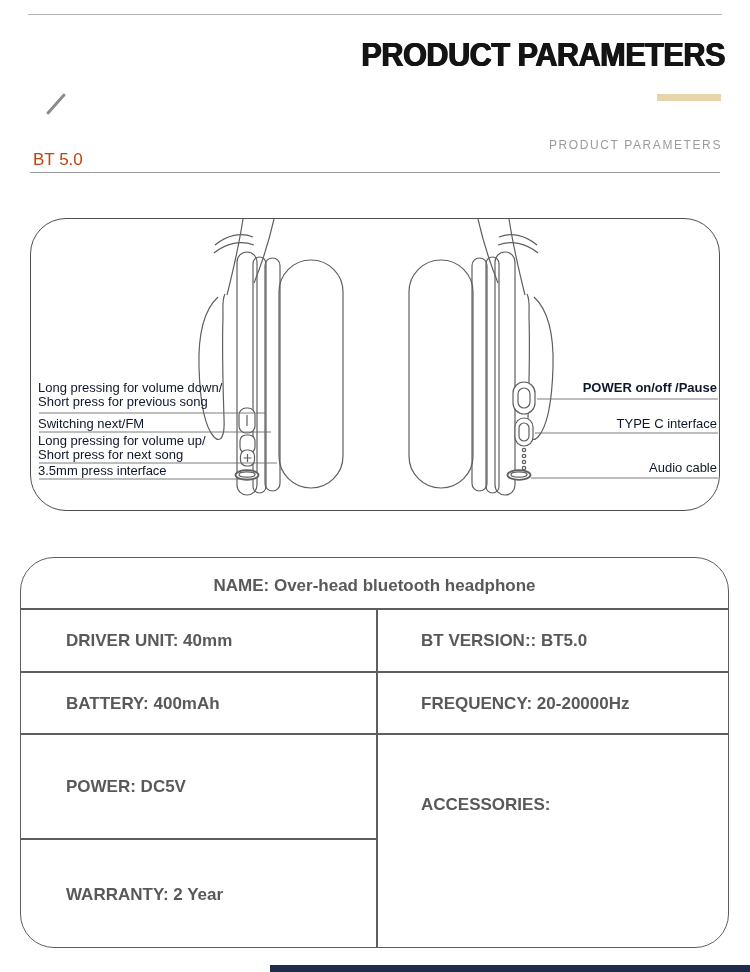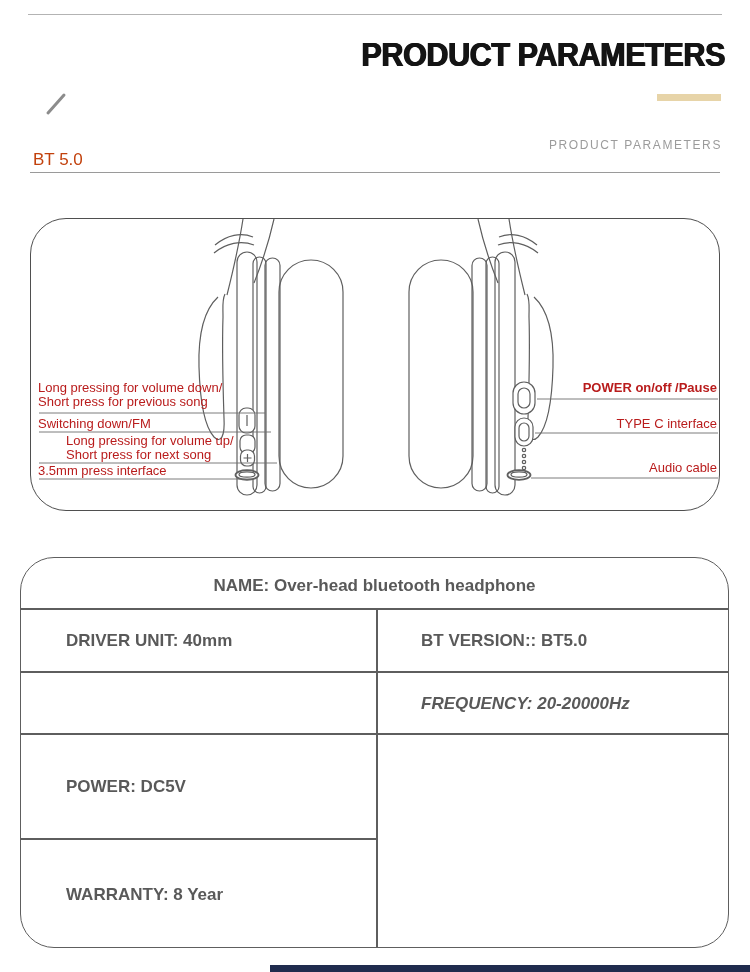--- a/index.html
+++ b/index.html
@@ -15,45 +15,45 @@
   .slash{position:absolute;left:45px;top:92px;width:22px;height:24px;}
   .accentbar{position:absolute;left:657px;top:94px;width:64px;height:7px;}
   .subleft{position:absolute;left:33px;top:134px;font-size:17px;color:#c2410c;margin-top:16px;}
   .subright{position:absolute;right:28px;top:138px;font-size:12px;color:#9b9b9b;letter-spacing:1.6px;}
   .divider{position:absolute;left:30px;top:172px;width:690px;height:1px;background:#9a9a9a;}
 
   
   .diagram-box{position:absolute;left:30px;top:218px;width:690px;height:293px;
                border:1.5px solid #4f4f4f;border-radius:36px;box-sizing:border-box;overflow:hidden;}
   .diagram-box svg{position:absolute;left:0;top:0;}
-  .callout-label{position:absolute;font-size:13px;line-height:13.5px;color:#b91c1c;white-space:nowrap;}
+  .callout-label{position:absolute;font-size:13px;line-height:13.5px;color:#0f172a;white-space:nowrap;}
   .callout-label.right{text-align:right;}
   .lbl-l1{left:38px;top:381px;}
   .lbl-l2{left:38px;top:417px;}
-  .lbl-l3{left:38px;top:434px;margin-left:28px;}
+  .lbl-l3{left:38px;top:434px;}
   .lbl-l4{left:38px;top:464px;}
   .lbl-r1{right:33px;top:381px;font-weight:bold;}
   .lbl-r2{right:33px;top:417px;}
   .lbl-r3{right:33px;top:461px;}
 
   
   .spec-table{position:absolute;left:20px;top:557px;width:709px;height:391px;box-sizing:border-box;
               border:1.5px solid #5e5e5e;border-radius:34px;overflow:hidden;}
   .spec-table .hline{position:absolute;left:0;width:100%;height:1.5px;background:#5e5e5e;}
   .spec-table .hline.h1{top:50px;}
   .spec-table .hline.h2{top:113px;}
   .spec-table .hline.h3{top:175px;}
   .spec-table .hline.h4{top:280px;width:356px;}
   .spec-table .vline{position:absolute;left:355px;top:50px;width:1.5px;height:341px;background:#5e5e5e;}
   .cell{position:absolute;font-size:17px;font-weight:bold;color:#595959;white-space:nowrap;}
   .cell.name{left:0;top:18px;width:100%;text-align:center;}
   .cell.c-driver{left:45px;top:73px;}
   .cell.c-bt{left:400px;top:73px;}
   .cell.c-battery{left:45px;top:136px;}
-  .cell.c-freq{left:400px;top:136px;font-style:italic;}
+  .cell.c-freq{left:400px;top:136px;}
   .cell.c-power{left:45px;top:219px;}
   .cell.c-warranty{left:45px;top:327px;}
   .acc-block{position:absolute;left:400px;top:236px;width:270px;font-size:17px;font-weight:bold;
              color:#595959;line-height:21.5px;white-space:normal;}
   .acc-title{display:block;}
 
   
   .bottom-strip{position:absolute;left:270px;top:965px;width:480px;height:7px;}
 </style>
 </head>
@@ -136,21 +136,21 @@
         <line x1="500" y1="259" x2="687" y2="259"></line>
       </g>
     </svg>
   </div>
 
   <div class="callout-label lbl-l1">
     <div>Long pressing for volume down/</div>
     <div>Short press for previous song</div>
   </div>
   <div class="callout-label lbl-l2">
-    <div>Switching down/FM</div>
+    <div>Switching next/FM</div>
   </div>
   <div class="callout-label lbl-l3">
     <div>Long pressing for volume up/</div>
     <div>Short press for next song</div>
   </div>
   <div class="callout-label lbl-l4">
     <div>3.5mm press interface</div>
   </div>
   <div class="callout-label right lbl-r1">POWER on/off /Pause</div>
   <div class="callout-label right lbl-r2">TYPE C interface</div>
@@ -159,23 +159,25 @@
   <div class="spec-table">
     <div class="hline h1"></div>
     <div class="hline h2"></div>
     <div class="hline h3"></div>
     <div class="hline h4"></div>
     <div class="vline"></div>
 
     <div class="cell name">NAME: Over-head bluetooth headphone</div>
     <div class="cell c-driver">DRIVER UNIT: 40mm</div>
     <div class="cell c-bt">BT VERSION:: BT5.0</div>
+    <div class="cell c-battery">BATTERY: 400mAh</div>
     <div class="cell c-freq">FREQUENCY: 20-20000Hz</div>
     <div class="cell c-power">POWER: DC5V</div>
-    <div class="cell c-warranty">WARRANTY: 8 Year</div>
+    <div class="cell c-warranty">WARRANTY: 2 Year</div>
 
     <div class="acc-block">
+      <span class="acc-title">ACCESSORIES:</span>
     </div>
   </div>
 
   <div class="bottom-strip" style="background:#202c4e;"></div>
 
 </div>
 
 </body></html>

